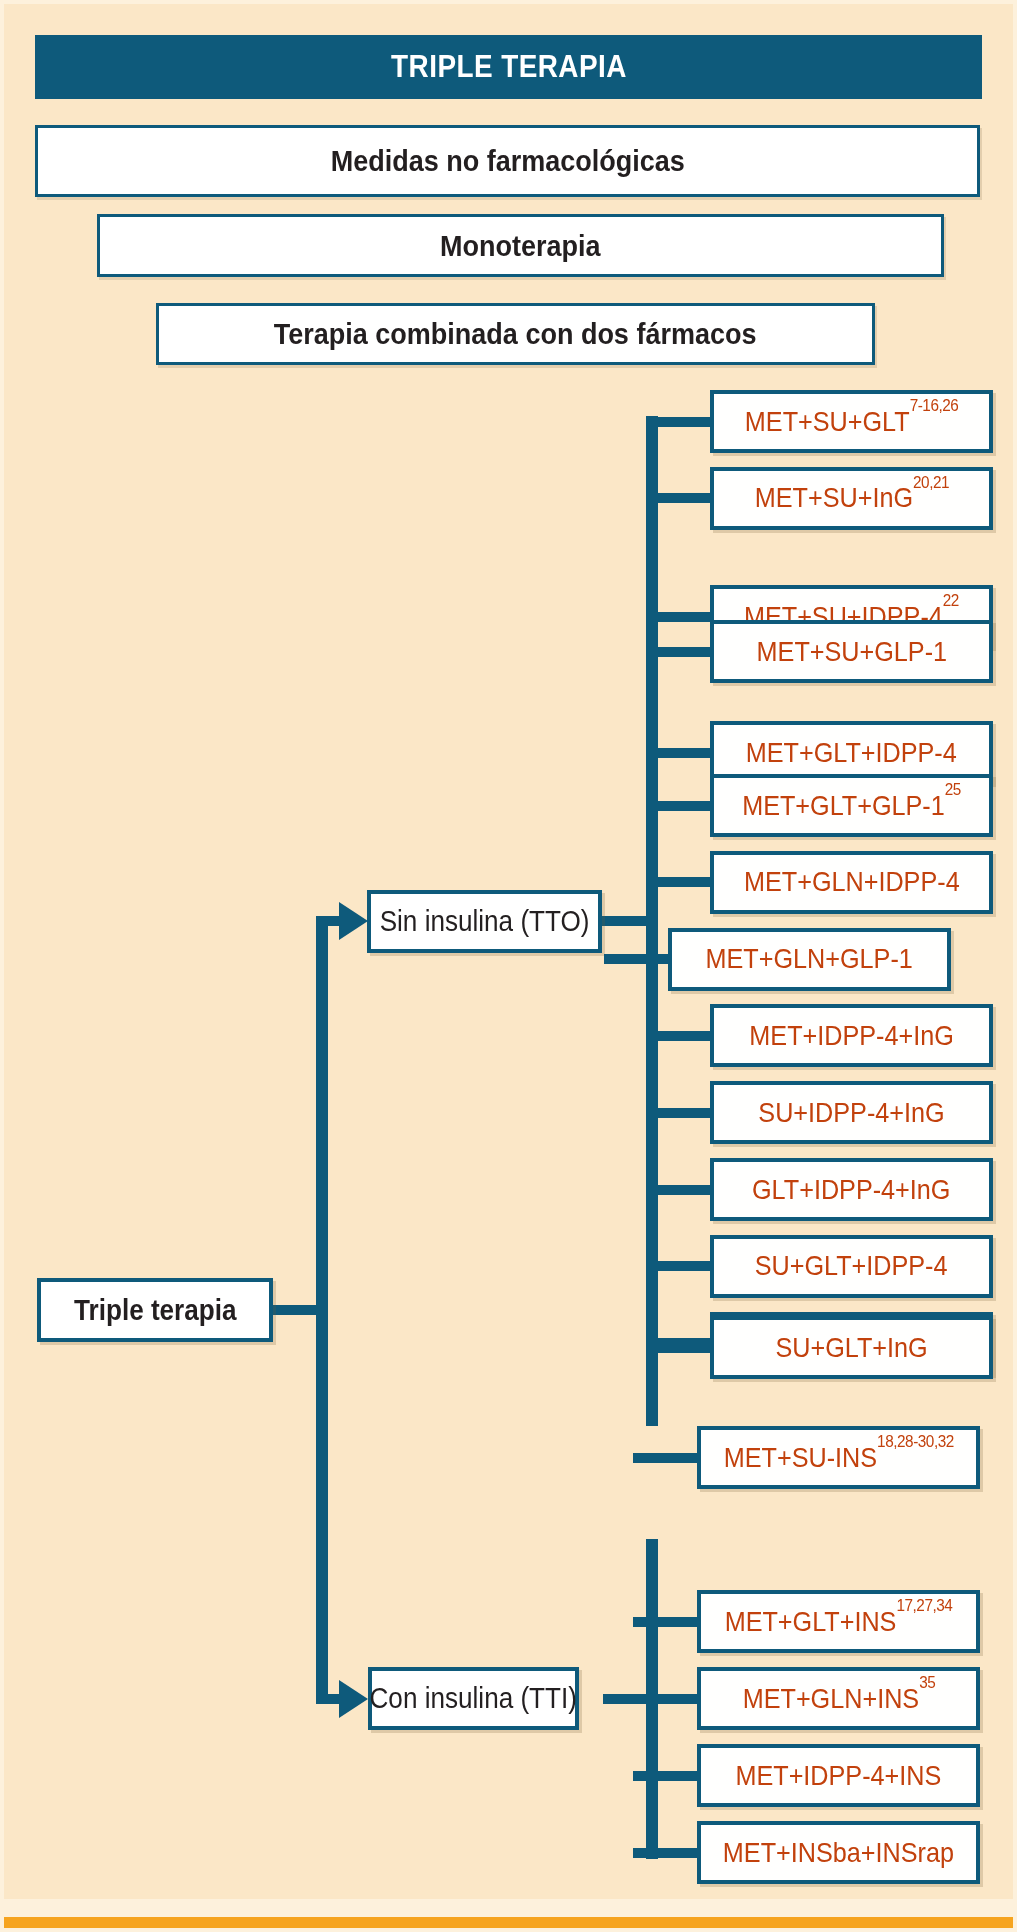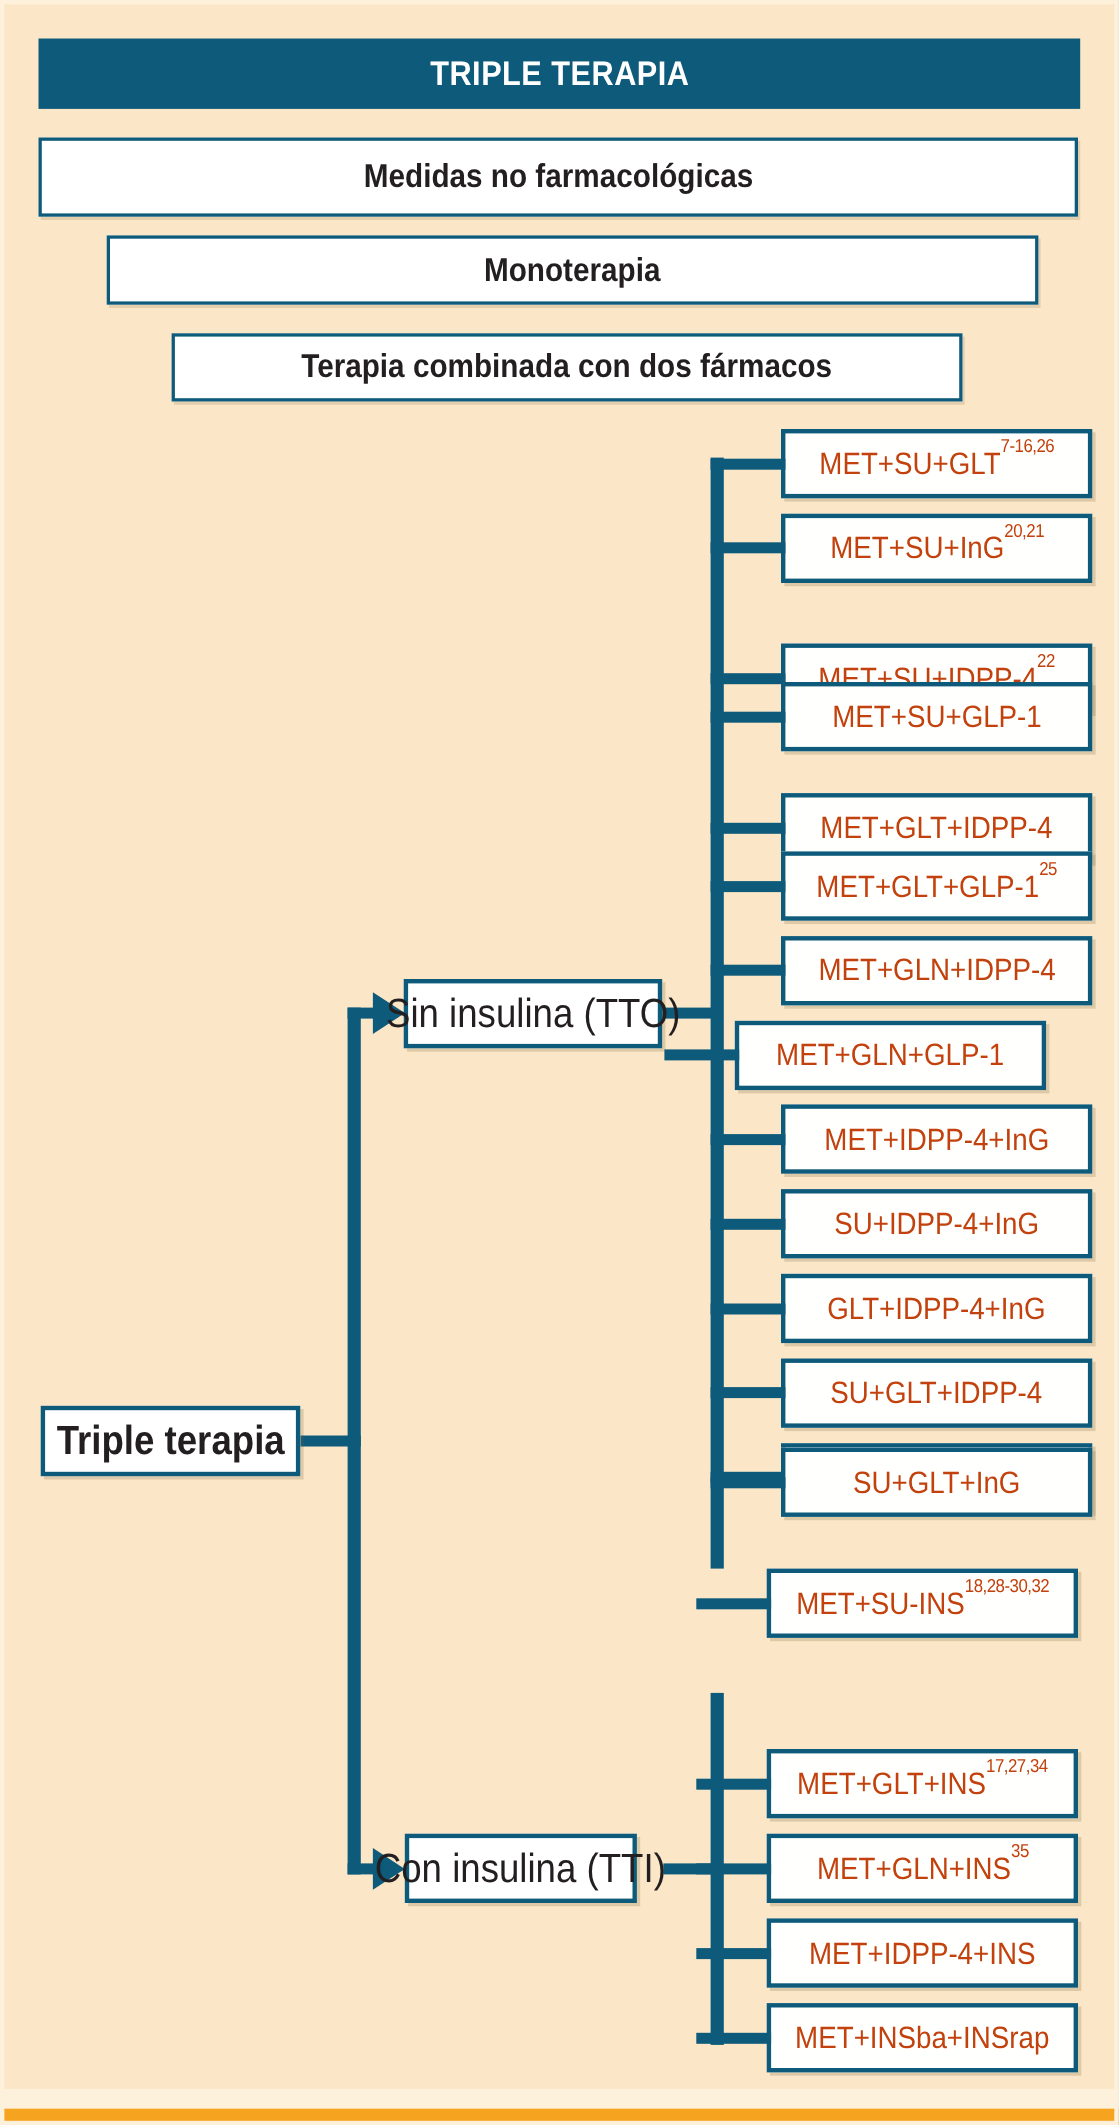--- a/index.html
+++ b/index.html
@@ -39,21 +39,21 @@
   .b-medidas{left:35px;top:125px;width:945px;height:72px;}
   .b-mono{left:97px;top:214px;width:847px;height:63px;}
   .b-dual{left:156px;top:303px;width:719px;height:62px;}
 
   
   .node{
     position:absolute;
     background:#ffffff;border:4px solid #0e5a7b;
     box-sizing:border-box;
     display:flex;align-items:center;justify-content:center;
-    font-size:37px;
+    font-size:29px;
     box-shadow:3px 3px 0 rgba(120,95,55,.22);
   }
   .b-root{left:37px;top:1278px;width:236px;height:64px;font-weight:bold;}
   .b-tto{left:367px;top:890px;width:235px;height:63px;}
   .b-tti{left:368px;top:1667px;width:211px;height:63px;}
 
   
   .leaf{
     position:absolute;
     width:283px;height:63px;

